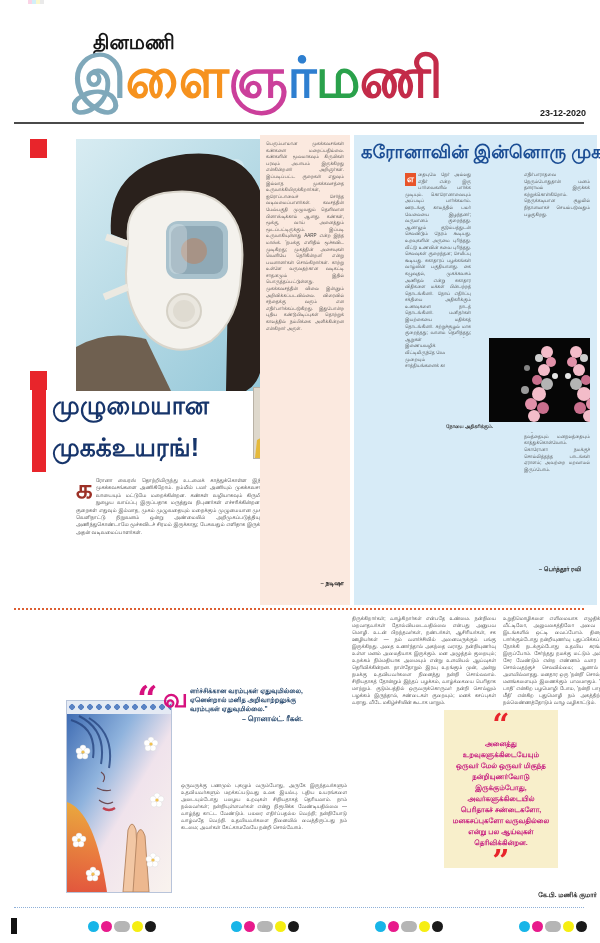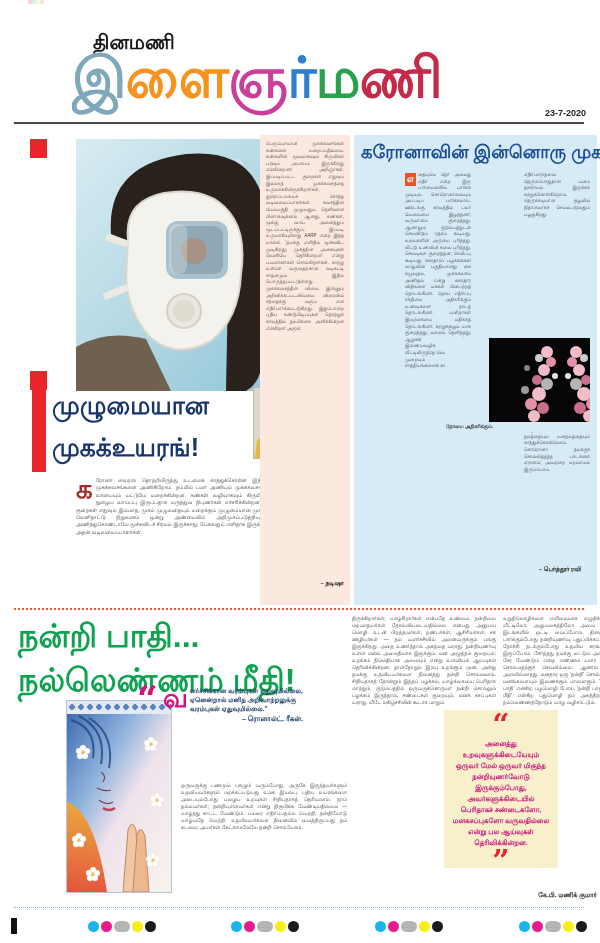--- a/index.html
+++ b/index.html
@@ -90,21 +90,21 @@
 
   <div class="abs" id="reg-top">
     <span style="background:#f7b1d2"></span>
       <span style="background:#aee3f5"></span>
       <span style="background:#f9f3a6"></span>
       <span style="background:#d9d9d9"></span>
   </div>
 
   <div class="abs" id="kicker">தினமணி</div>
   <div class="abs clip" id="mast"><span class="t0">இ</span><span class="t1">ளை</span><span class="t2">ஞ</span><span class="t3">ர்</span><span class="t4">ம</span><span class="t5">ணி</span></div>
-  <div class="abs" id="mast-date">23-7-2020</div>
+  <div class="abs" id="mast-date">23-12-2020</div>
   <div class="abs" id="mast-rule"></div>
 
   <div class="abs clip" id="photo1">
     <svg width="226" height="252" viewBox="0 0 226 252">
       <defs>
         <linearGradient id="bgp" x1="0" y1="0" x2="1" y2="1">
           <stop offset="0" stop-color="#d8ecf2"></stop>
             <stop offset="1" stop-color="#8ec4d6"></stop>
         </linearGradient>
       </defs>
@@ -205,24 +205,20 @@
           </svg>
         </div>
         <div id="flower-cap">நோயை அதிகரிக்கும்.</div>
       </div>
       <div id="by2">– பெர்த்தூர் ரவி</div>
     </div>
   </div>
 
   <div class="abs" id="sep"></div>
 
-  <div class="abs" id="hl3">
-    <div>நன்றி பாதி...</div>
-    <div>நல்லெண்ணம் மீதி!</div>
-  </div>
 
   <div class="abs clip" id="illus">
     <div id="illus-band"></div>
     <svg width="104" height="178" viewBox="0 0 104 178">
       <defs>
         <linearGradient id="g1" x1="0" y1="0" x2="1" y2="1">
           <stop offset="0" stop-color="#3f6cb3"></stop>
             <stop offset="0.32" stop-color="#8fb3dd"></stop>
           <stop offset="0.55" stop-color="#f0e3ec"></stop>
             <stop offset="1" stop-color="#f9f3ee"></stop>

